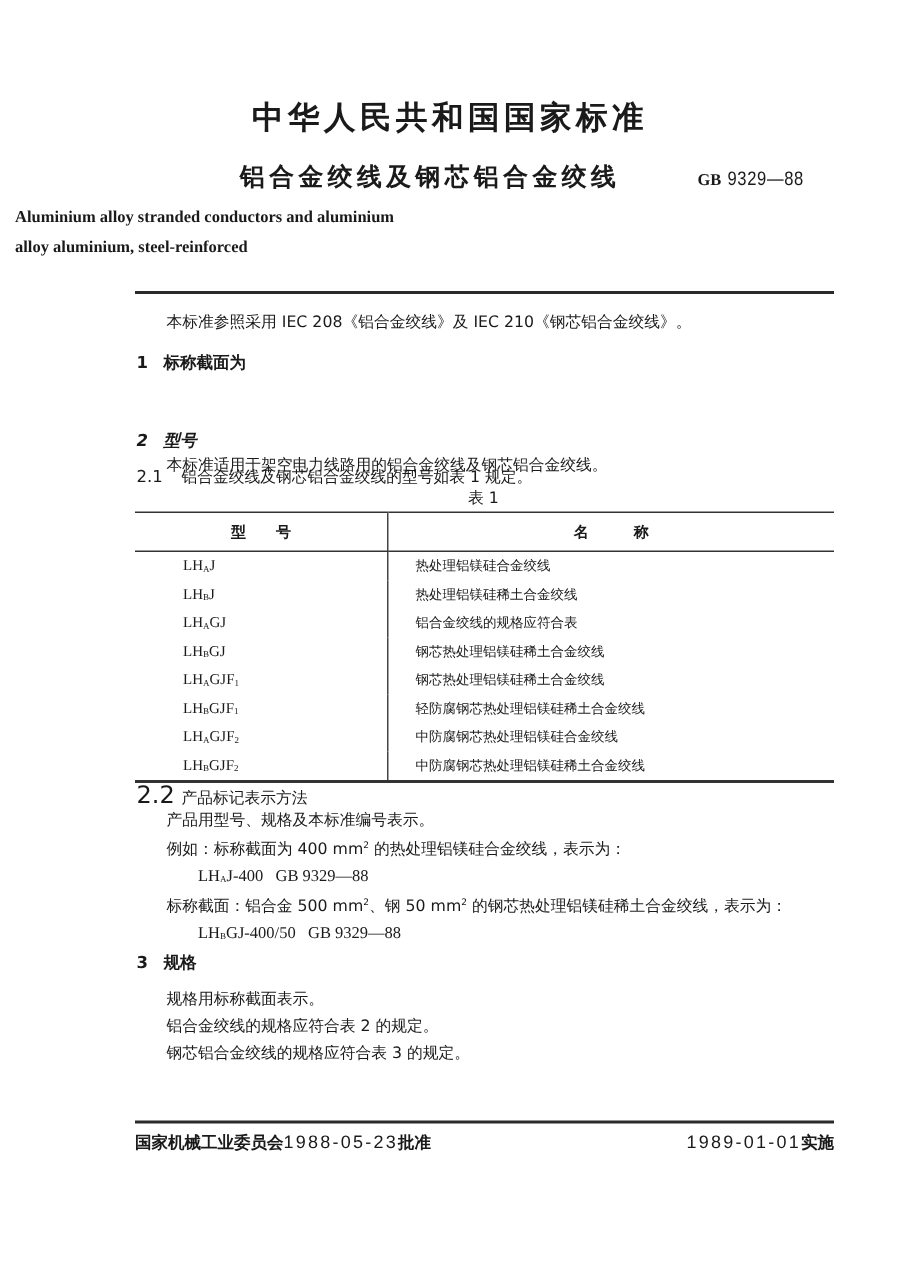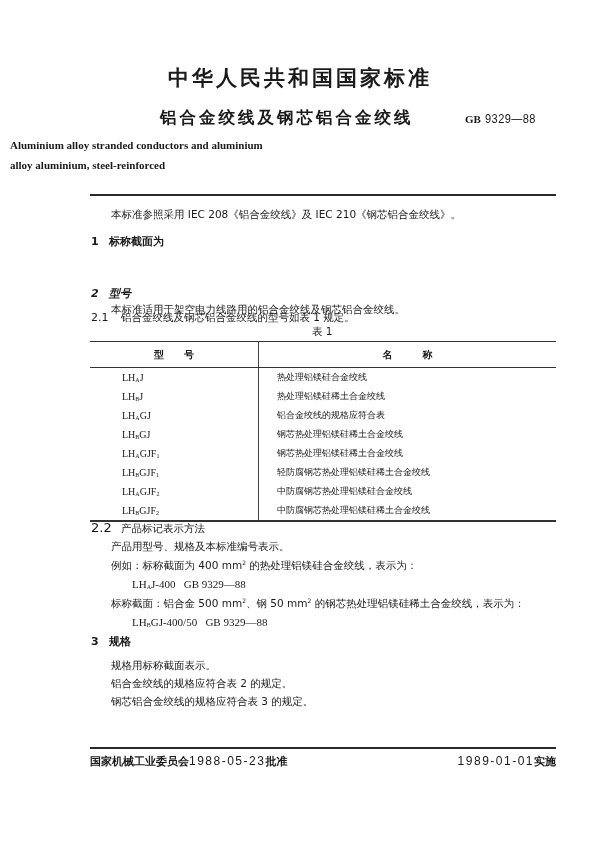--- a/index.html
+++ b/index.html
@@ -99,21 +99,21 @@
       <td class="name">中防腐钢芯热处理铝镁硅合金绞线</td>
     </tr>
     <tr>
       <td class="c1 code"><span>LH</span><sub>B</sub><span>GJF</span><sub>2</sub></td>
       <td class="name">中防腐钢芯热处理铝镁硅稀土合金绞线</td>
     </tr>
   </tbody>
 </table>
 
 <div class="abs para" style="left:91px; top:520px;">
-  <span style="display:inline-block; width:30px; font-size:13px;">2.2</span><span>产品标记表示方法</span>
+  <span style="display:inline-block; width:30px; font-size:16px;">2.2</span><span>产品标记表示方法</span>
 </div>
 <div class="abs para" style="left:111px; top:540px;">产品用型号、规格及本标准编号表示。</div>
 <div class="abs para" style="left:111px; top:559px;">
   <span>例如：标称截面为 400 mm</span><sup>2</sup><span> 的热处理铝镁硅合金绞线，表示为：</span>
 </div>
 <div class="abs para serif" style="left:132px; top:578px; font-size:11px;">
   <span>LH</span><sub>A</sub><span style="white-space:pre;">J-400   GB 9329—88</span>
 </div>
 <div class="abs para" style="left:111px; top:597px;">
   <span>标称截面：铝合金 500 mm</span><sup>2</sup><span>、钢 50 mm</span><sup>2</sup><span> 的钢芯热处理铝镁硅稀土合金绞线，表示为：</span>

